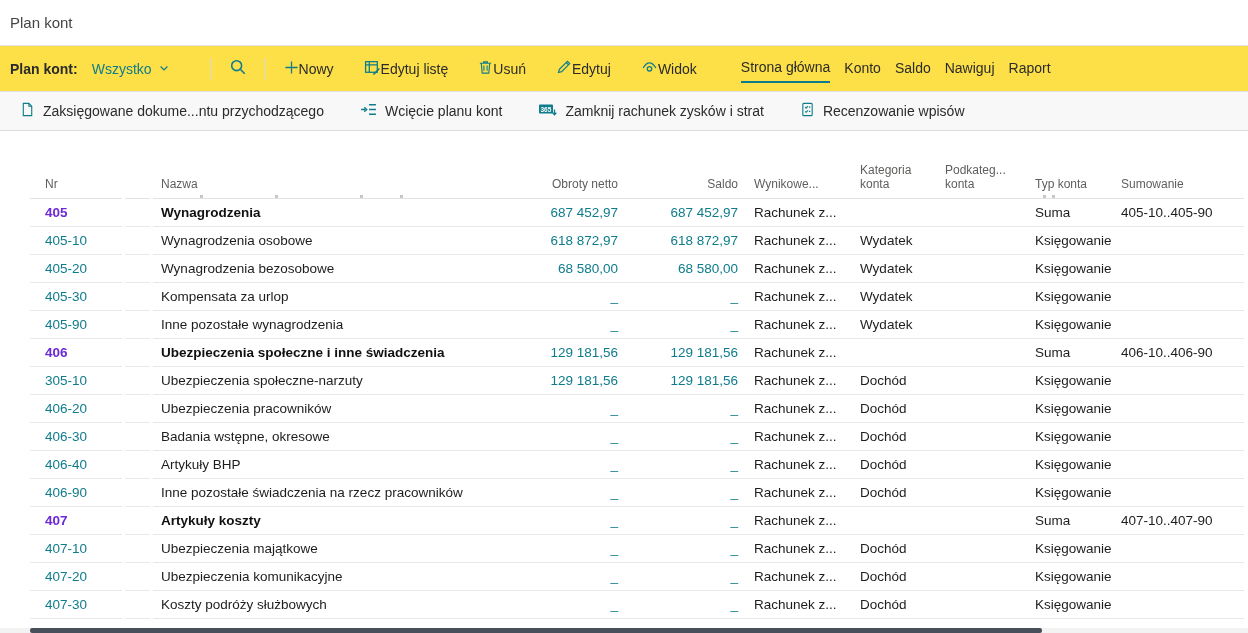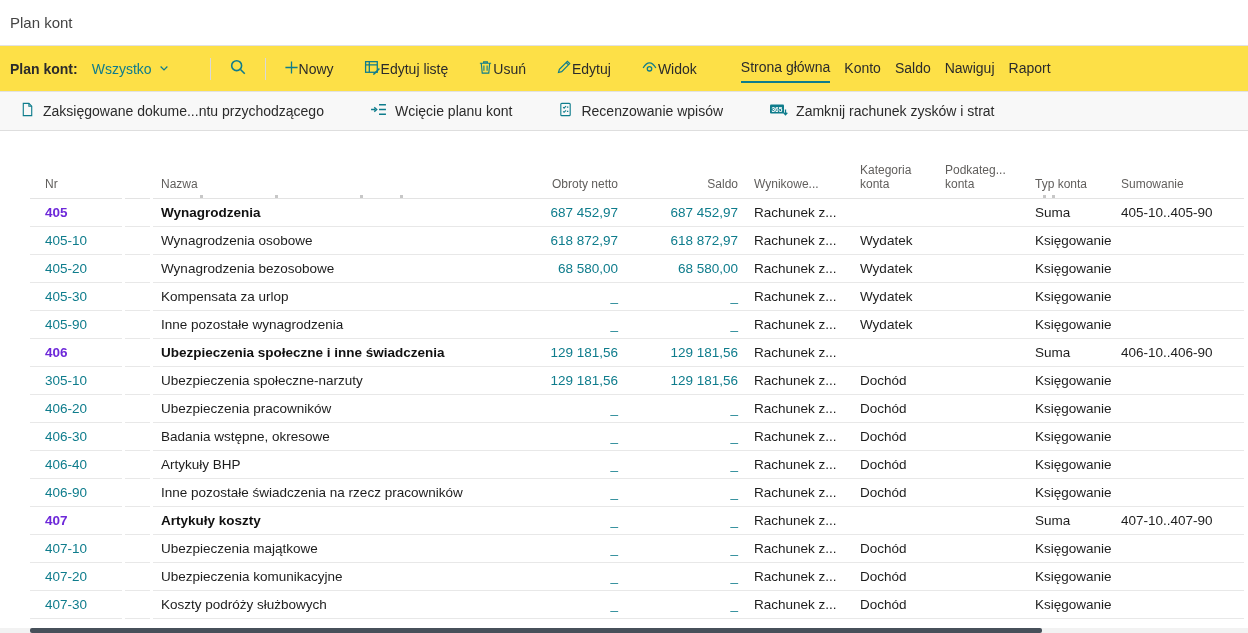--- a/index.html
+++ b/index.html
@@ -16,21 +16,21 @@
   .tb-filter { color:var(--accent); display:flex; align-items:center; gap:6px; cursor:pointer; margin-right:22px; }
   .tb-sep { width:1px; height:22px; background:#d9d9d9; margin:0 18px; }
   .tb-item { display:flex; align-items:center; margin-right:30px; color:#2b2b2b; cursor:pointer; }
   .tb-item svg, .ab-item svg { flex:0 0 auto; }
   .menu-tabs { display:flex; align-items:center; gap:14px; margin-left:14px; }
   .menu-tab { padding:4px 0 6px 0; color:#2b2b2b; cursor:pointer; }
   .menu-tab.active { border-bottom:2px solid var(--accent); font-weight:400; }
 
   
   .action-bar { height:39px; background:#f8f8f8; border-bottom:1px solid #dedede;
-    display:flex; align-items:center; padding:0 20px; gap:46px; font-size:14px; white-space:nowrap; }
+    display:flex; align-items:center; padding:0 20px; gap:36px; font-size:14px; white-space:nowrap; }
   .ab-item { display:flex; align-items:center; gap:8px; color:#2b2b2b; cursor:pointer; }
 
   
   :root { --accent:#0e7c8c; --grid:95px 28px minmax(0,1fr) 135px 120px 112px 85px 90px 86px 131px; }
   .table-area { position:relative; background:#fff; }
   .thead { display:grid; grid-template-columns:var(--grid); padding:0 4px 0 30px;
     height:47px; align-items:end; font-size:12px; color:#605e5c; margin-top:21px; }
   .thead .hc { padding:0 0 7px 8px; border-bottom:1px solid #e3e3e3; line-height:14px; cursor:pointer; }
   .thead .hc.nr { padding-left:15px; margin-right:3px; }
   .thead .hc.spacer { margin-right:3px; }
@@ -160,37 +160,37 @@
       <svg width="17" height="17" viewBox="0 0 16 16" fill="none" stroke="#0e7c8c" stroke-width="1.3">
           <path d="M8.5 3.5H15M8.5 8H15M8.5 12.5H15M1 8h4"></path>
           <path d="M4 6l2.3 2L4 10"></path>
         </svg>
     </span>
     <span>Wcięcie planu kont</span>
   </span>
 
   <span class="ab-item">
     <span>
-      <svg width="15" height="17" viewBox="0 0 16 16" fill="none" stroke="#0e7c8c" stroke-width="1.2">
-          <rect x="3" y="1.5" width="10" height="13" rx="1"></rect>
-          <path d="M5.5 5.5l1 1 2-2M9.5 5.5h1.5M5.5 10l1 1 2-2M9.5 10h1.5"></path>
-        </svg>
-    </span>
-    <span>Recenzowanie wpisów</span>
-  </span>
-
-  <span class="ab-item">
-    <span>
       <svg width="19" height="17" viewBox="0 0 19 16" fill="none">
           <rect x="1" y="3" width="14" height="9" rx="1" fill="#0e7c8c"></rect>
           <text x="2.5" y="10" font-size="6.5" fill="#ffffff" font-family="sans-serif" font-weight="bold">365</text>
           <path d="M16.5 8v5M14.7 11.3l1.8 1.9 1.8-1.9" stroke="#0e7c8c" stroke-width="1.3"></path>
         </svg>
     </span>
     <span>Zamknij rachunek zysków i strat</span>
+  </span>
+
+  <span class="ab-item">
+    <span>
+      <svg width="15" height="17" viewBox="0 0 16 16" fill="none" stroke="#0e7c8c" stroke-width="1.2">
+          <rect x="3" y="1.5" width="10" height="13" rx="1"></rect>
+          <path d="M5.5 5.5l1 1 2-2M9.5 5.5h1.5M5.5 10l1 1 2-2M9.5 10h1.5"></path>
+        </svg>
+    </span>
+    <span>Recenzowanie wpisów</span>
   </span>
 </div>
 
 <div class="table-area">
   <div class="thead">
     <div class="hc nr">Nr</div>
     <div class="hc spacer"></div>
     <div class="hc">Nazwa</div>
     <div class="hc num">Obroty netto</div>
     <div class="hc num">Saldo</div>

